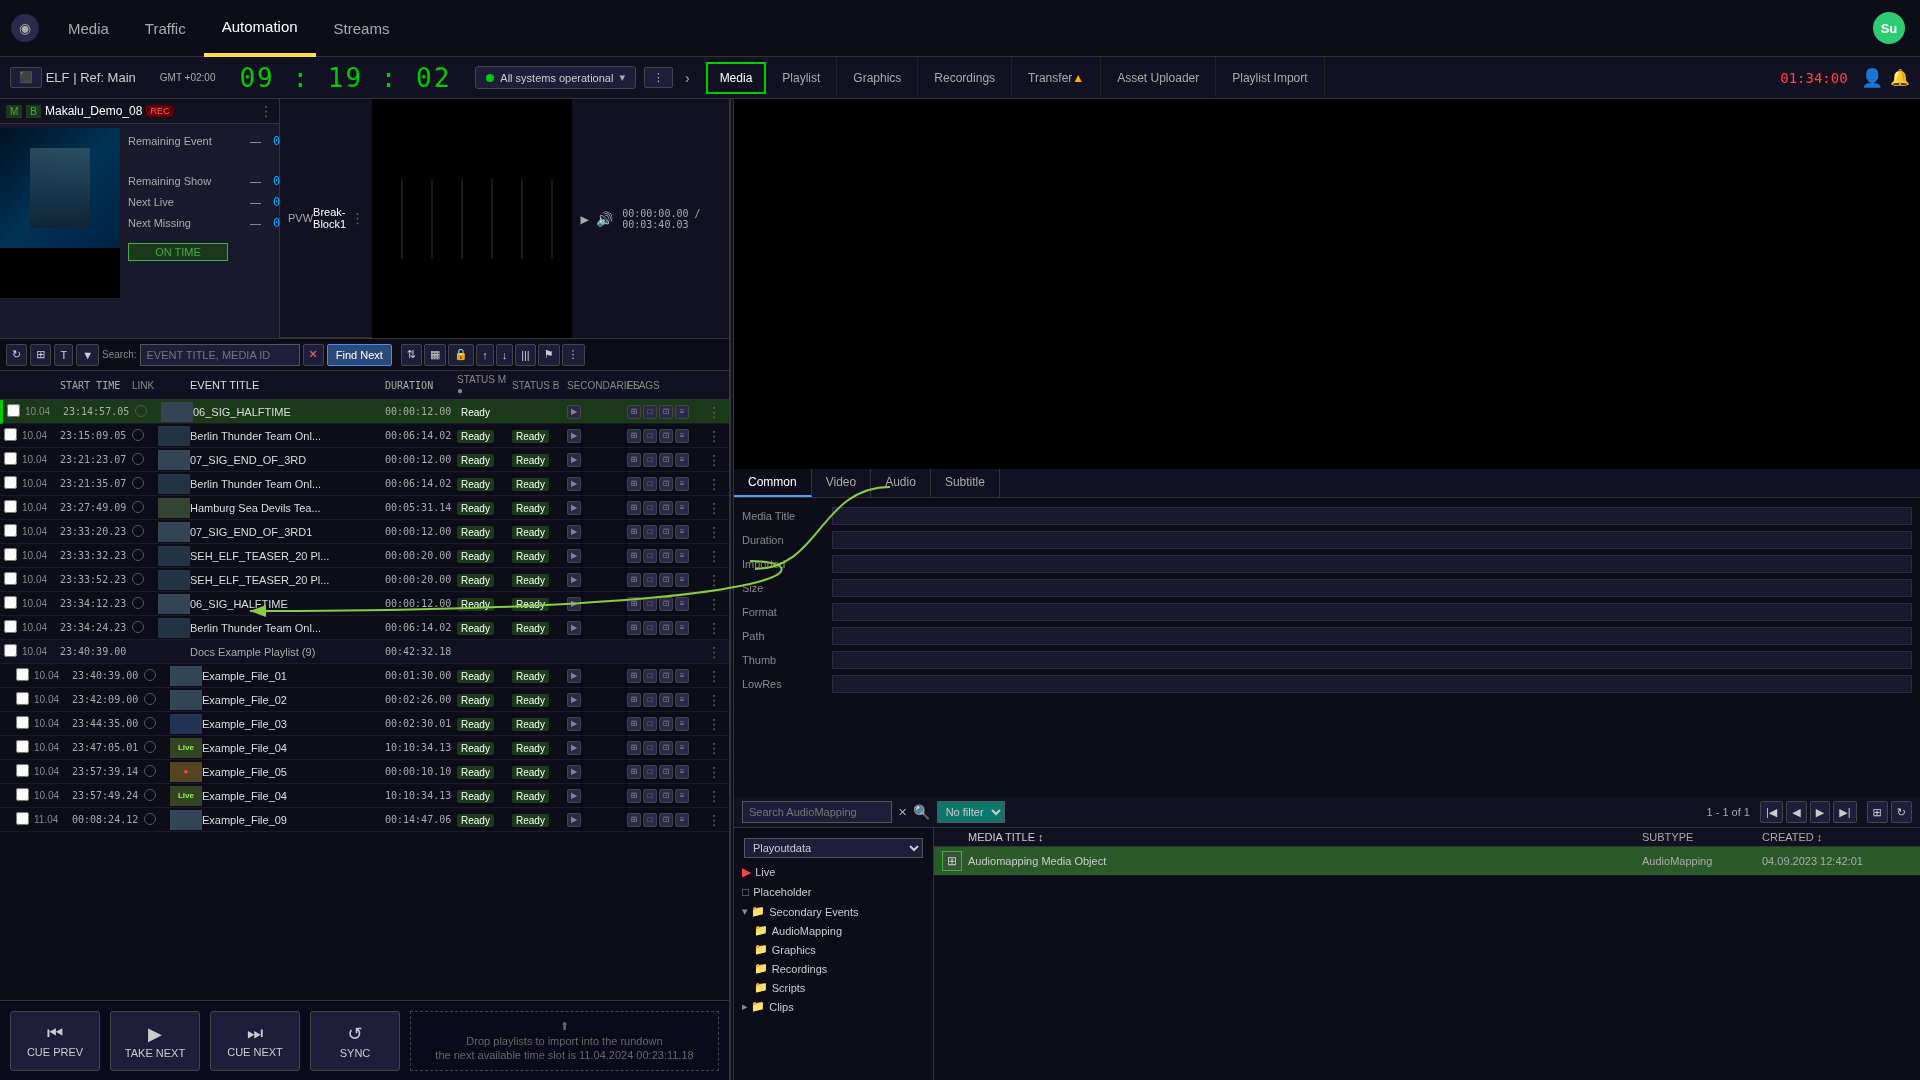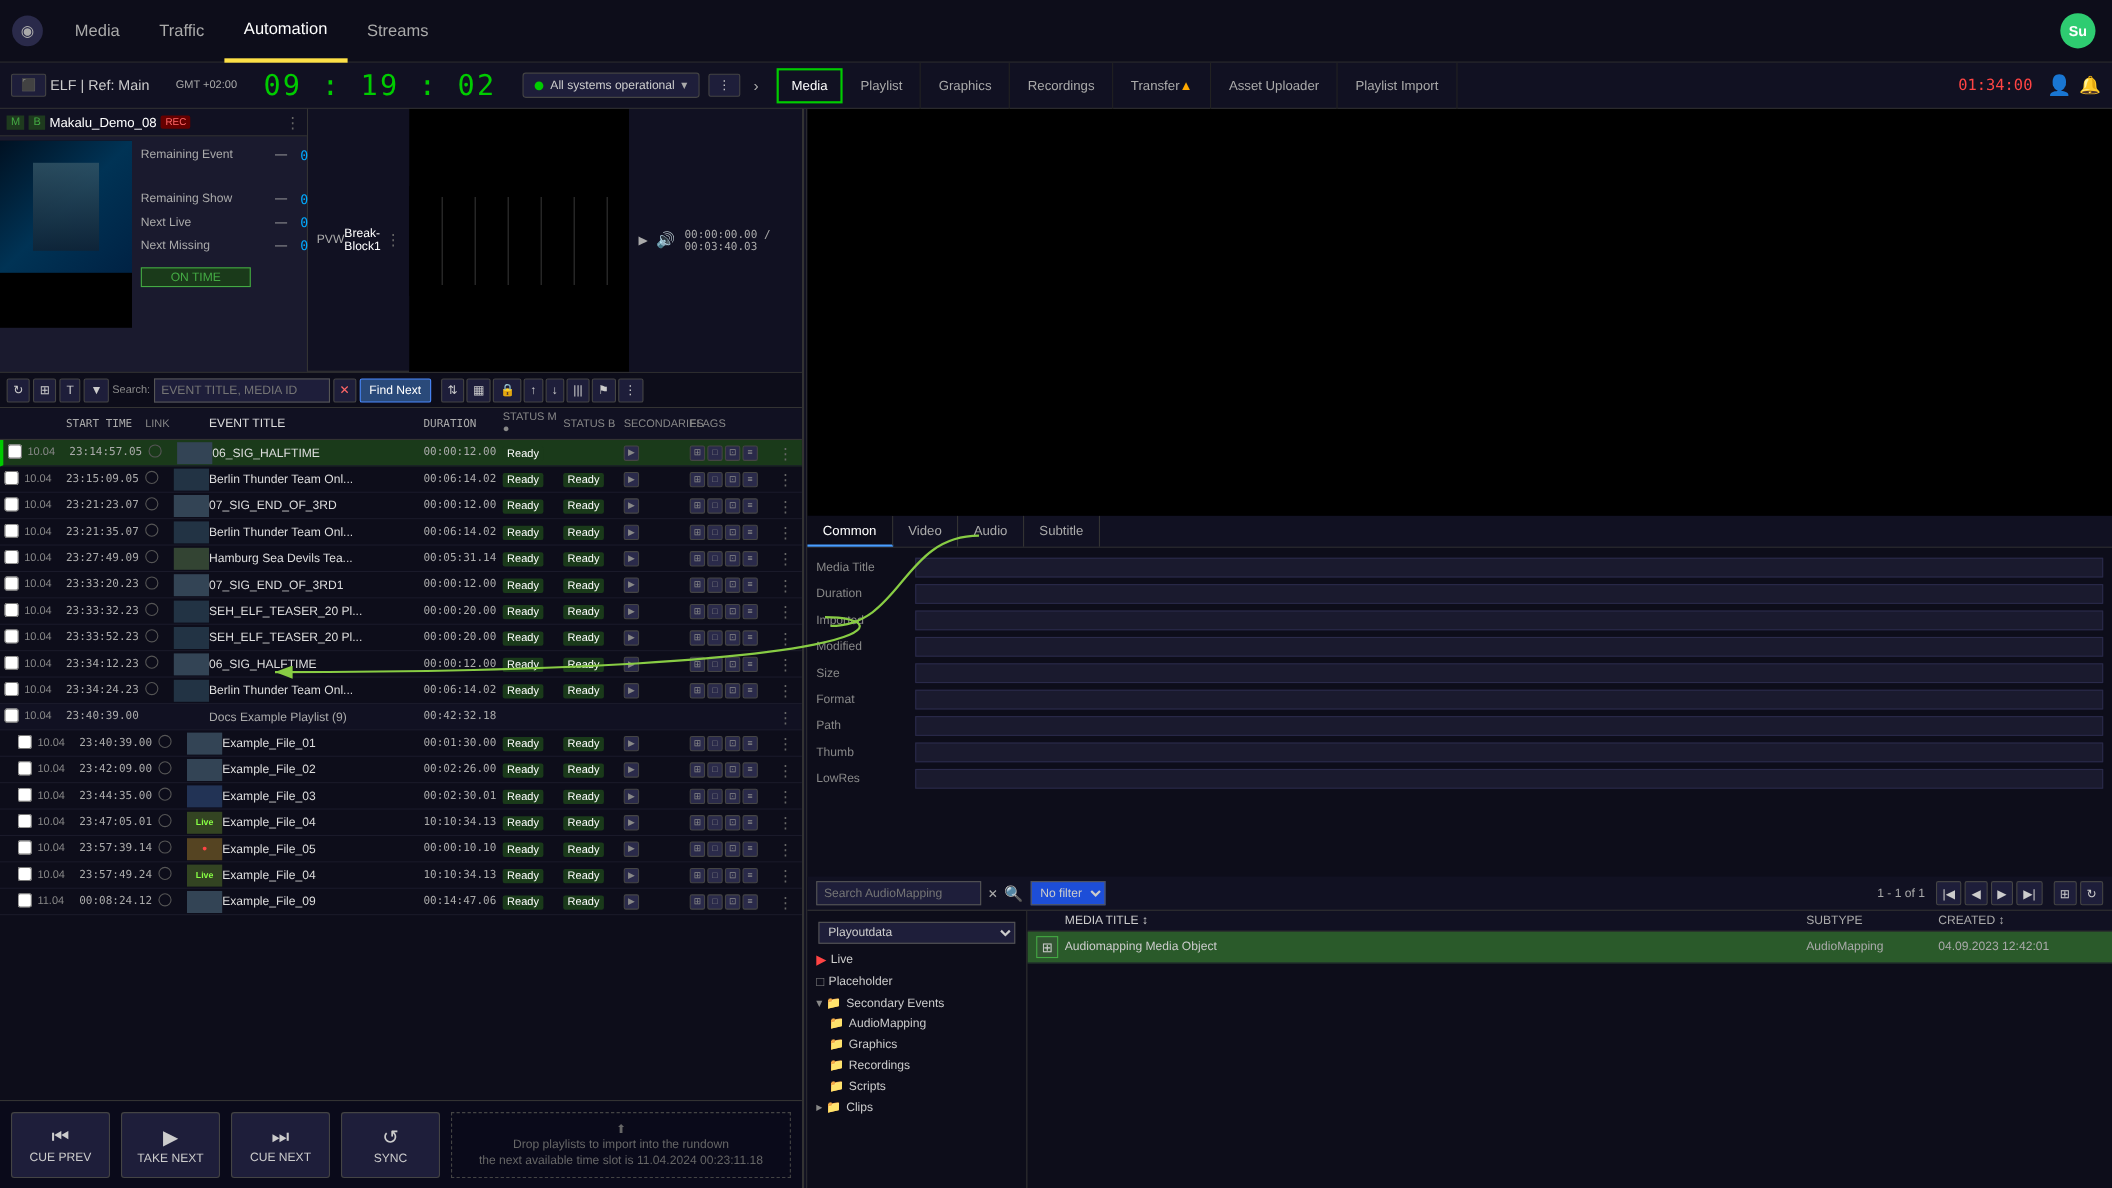--- a/index.html
+++ b/index.html
@@ -88,21 +88,21 @@
     .right-tab.active { color: #fff; border-bottom: 2px solid #4a9eff; background: #0d0d1a; }
     .props-panel { flex: 1; overflow-y: auto; padding: 8px; background: #0d0d1a; }
     .prop-row { display: flex; align-items: center; margin-bottom: 4px; min-height: 20px; }
     .prop-label { width: 90px; color: #888; font-size: 11px; flex-shrink: 0; }
     .prop-value { flex: 1; background: #1a1a2e; border: 1px solid #2a2a4a; padding: 2px 6px; color: #ccc; font-size: 11px; min-height: 18px; }
 
     
     .audio-panel { flex: 1; display: flex; flex-direction: column; background: #0d0d1a; }
     .audio-toolbar { display: flex; align-items: center; padding: 4px 8px; background: #111122; border-bottom: 1px solid #333; gap: 6px; }
     .audio-search { background: #1e1e3a; border: 1px solid #555; color: #ccc; padding: 2px 6px; font-size: 11px; width: 150px; height: 22px; }
-    .filter-select { background: #1d4ed8; border: 1px solid #555; color: #ccc; padding: 2px 4px; font-size: 11px; height: 22px; }
+    .filter-select { background: #0f766e; border: 1px solid #555; color: #ccc; padding: 2px 4px; font-size: 11px; height: 22px; }
     .page-info { color: #aaa; font-size: 11px; margin-left: auto; }
     .audio-content { display: flex; flex: 1; overflow: hidden; }
     .tree-panel { width: 200px; border-right: 1px solid #333; overflow-y: auto; padding: 6px 0; }
     .tree-select { background: #1e1e3a; border: 1px solid #555; color: #ccc; padding: 2px 4px; font-size: 11px; width: 90%; margin: 4px auto; display: block; }
     .tree-item { display: flex; align-items: center; padding: 3px 8px; cursor: pointer; font-size: 11px; color: #ccc; gap: 4px; }
     .tree-item.indent1 { padding-left: 20px; }
     .folder-icon { color: #88aa44; }
     .audio-table { flex: 1; overflow-y: auto; }
     .audio-table-header { display: flex; background: #111122; border-bottom: 1px solid #333; padding: 3px 8px; font-size: 10px; color: #888; }
     .audio-row { display: flex; align-items: center; padding: 4px 8px; border-bottom: 1px solid #1a1a2a; }
@@ -746,24 +746,20 @@
       </div>
       <div class="prop-row">
         <span class="prop-label">Duration</span>
         <div class="prop-value"></div>
       </div>
       <div class="prop-row">
         <span class="prop-label">Imported</span>
         <div class="prop-value"></div>
       </div>
       <div class="prop-row">
-        <span class="prop-label">Modified</span>
-        <div class="prop-value"></div>
-      </div>
-      <div class="prop-row">
         <span class="prop-label">Size</span>
         <div class="prop-value"></div>
       </div>
       <div class="prop-row">
         <span class="prop-label">Format</span>
         <div class="prop-value"></div>
       </div>
       <div class="prop-row">
         <span class="prop-label">Path</span>
         <div class="prop-value"></div>

